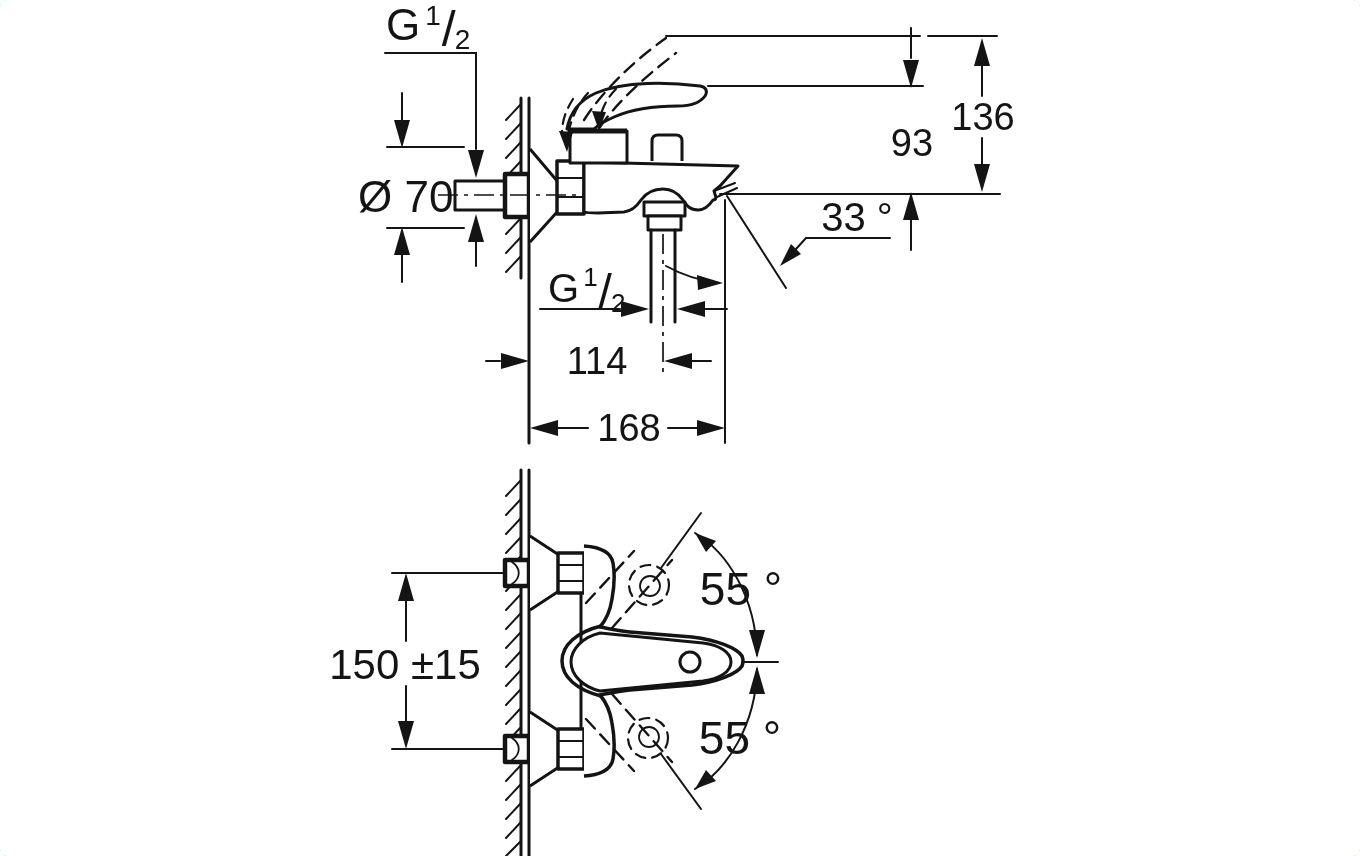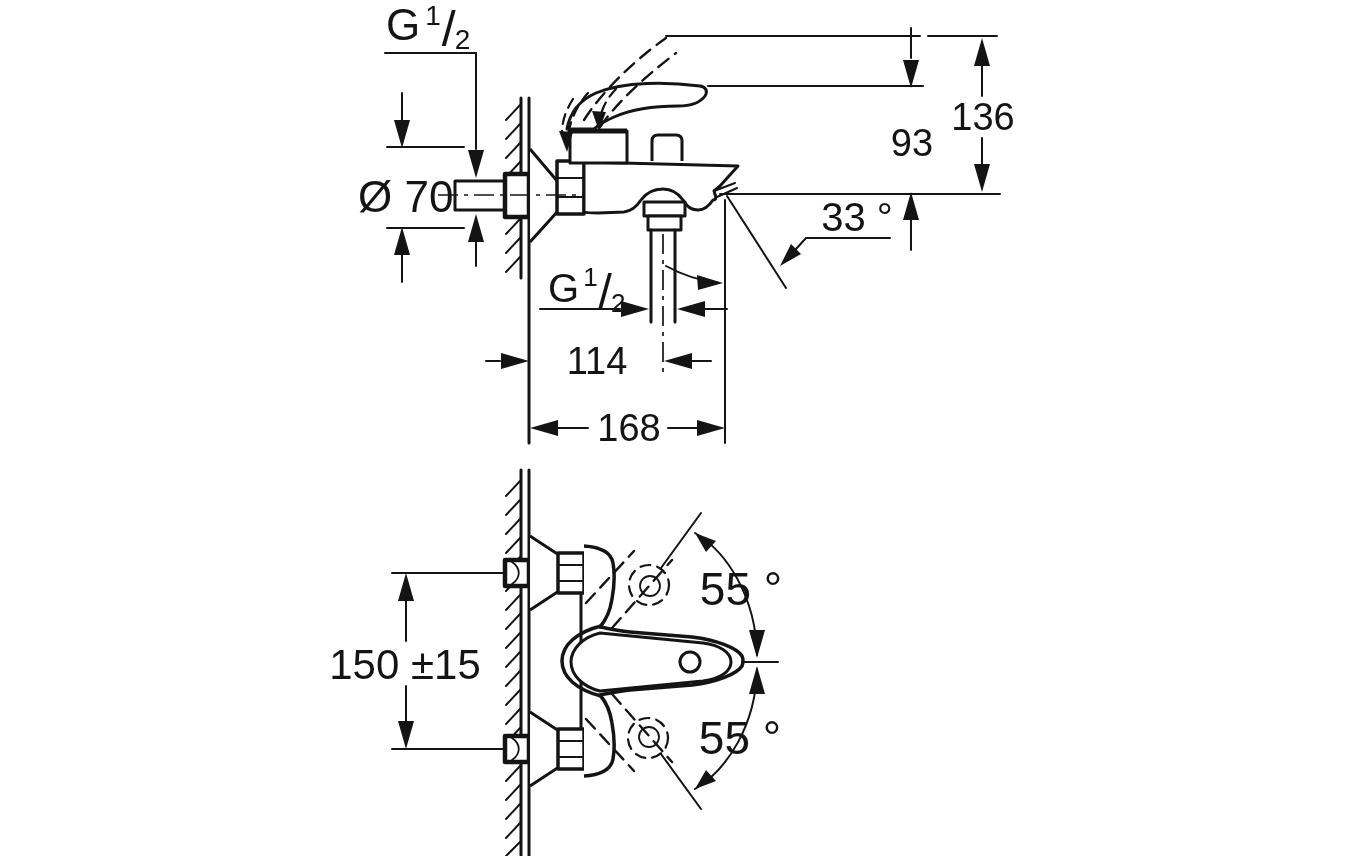--- a/index.html
+++ b/index.html
@@ -1,16 +1,16 @@
 <!DOCTYPE html>
 <html><head>
 <meta charset="utf-8">
 <style>
   html,body{margin:0;padding:0;background:#ffffff;}
-  .canvas{width:1360px;height:856px;background:#86efac;position:relative;overflow:hidden;}
+  .canvas{width:1360px;height:856px;background:#86efac;position:relative;overflow:hidden;border-radius:8px;}
   svg{display:block;}
   
   .ln  {fill:none;stroke:#141414;stroke-width:3;stroke-linecap:round;stroke-linejoin:round;}
   .ln35{fill:none;stroke:#141414;stroke-width:3.5;stroke-linecap:round;stroke-linejoin:round;}
   .fw  {fill:#ffffff;stroke:#141414;stroke-width:3;stroke-linejoin:round;}
   .fw35{fill:#ffffff;stroke:#141414;stroke-width:3.5;stroke-linejoin:round;}
   .fw45{fill:#ffffff;stroke:#141414;stroke-width:4.5;stroke-linejoin:round;}
   .dim {fill:none;stroke:#141414;stroke-width:2;stroke-linecap:round;}
   .thin{fill:none;stroke:#141414;stroke-width:1.8;stroke-linecap:round;}
   .arr {fill:#141414;stroke:none;}

